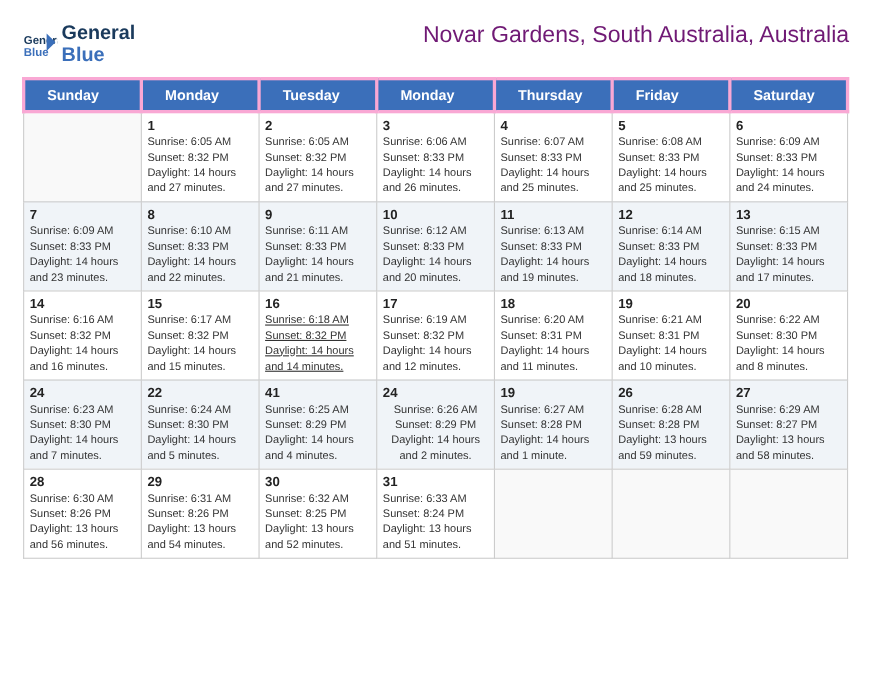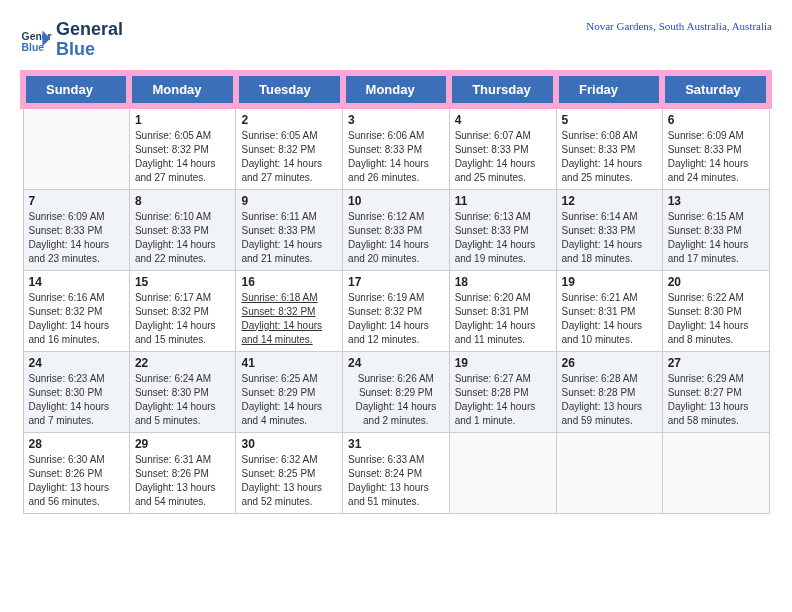--- a/index.html
+++ b/index.html
@@ -36,37 +36,36 @@
     }
     .title-block {
       text-align: right;
     }
     .month-title {
       font-size: 32px;
       color: #1a3a5c;
       font-weight: normal;
     }
     .subtitle {
-      font-size: 11px;
-      color: #1d4ed8;
-      font-family: Liberation Serif, serif;
+      font-size: 21px;
+      color: #701a75;
     }
     .calendar {
       width: 100%;
       border-collapse: collapse;
       border: 1px solid #ccc;
     }
     .calendar th {
       background-color: #3b6fba;
       color: #fff;
       font-size: 13px;
       font-weight: bold;
       padding: 6px 20px;
       text-align: left;
-      border: 6px solid #f9a8d4;
+      border: 3px solid #f9a8d4;
     }
     .calendar td {
       vertical-align: top;
       border: 1px solid #ccc;
       padding: 4px 5px;
       width: 107px;
       min-height: 80px;
       font-size: 10px;
       color: #333;
       background: #fff;

